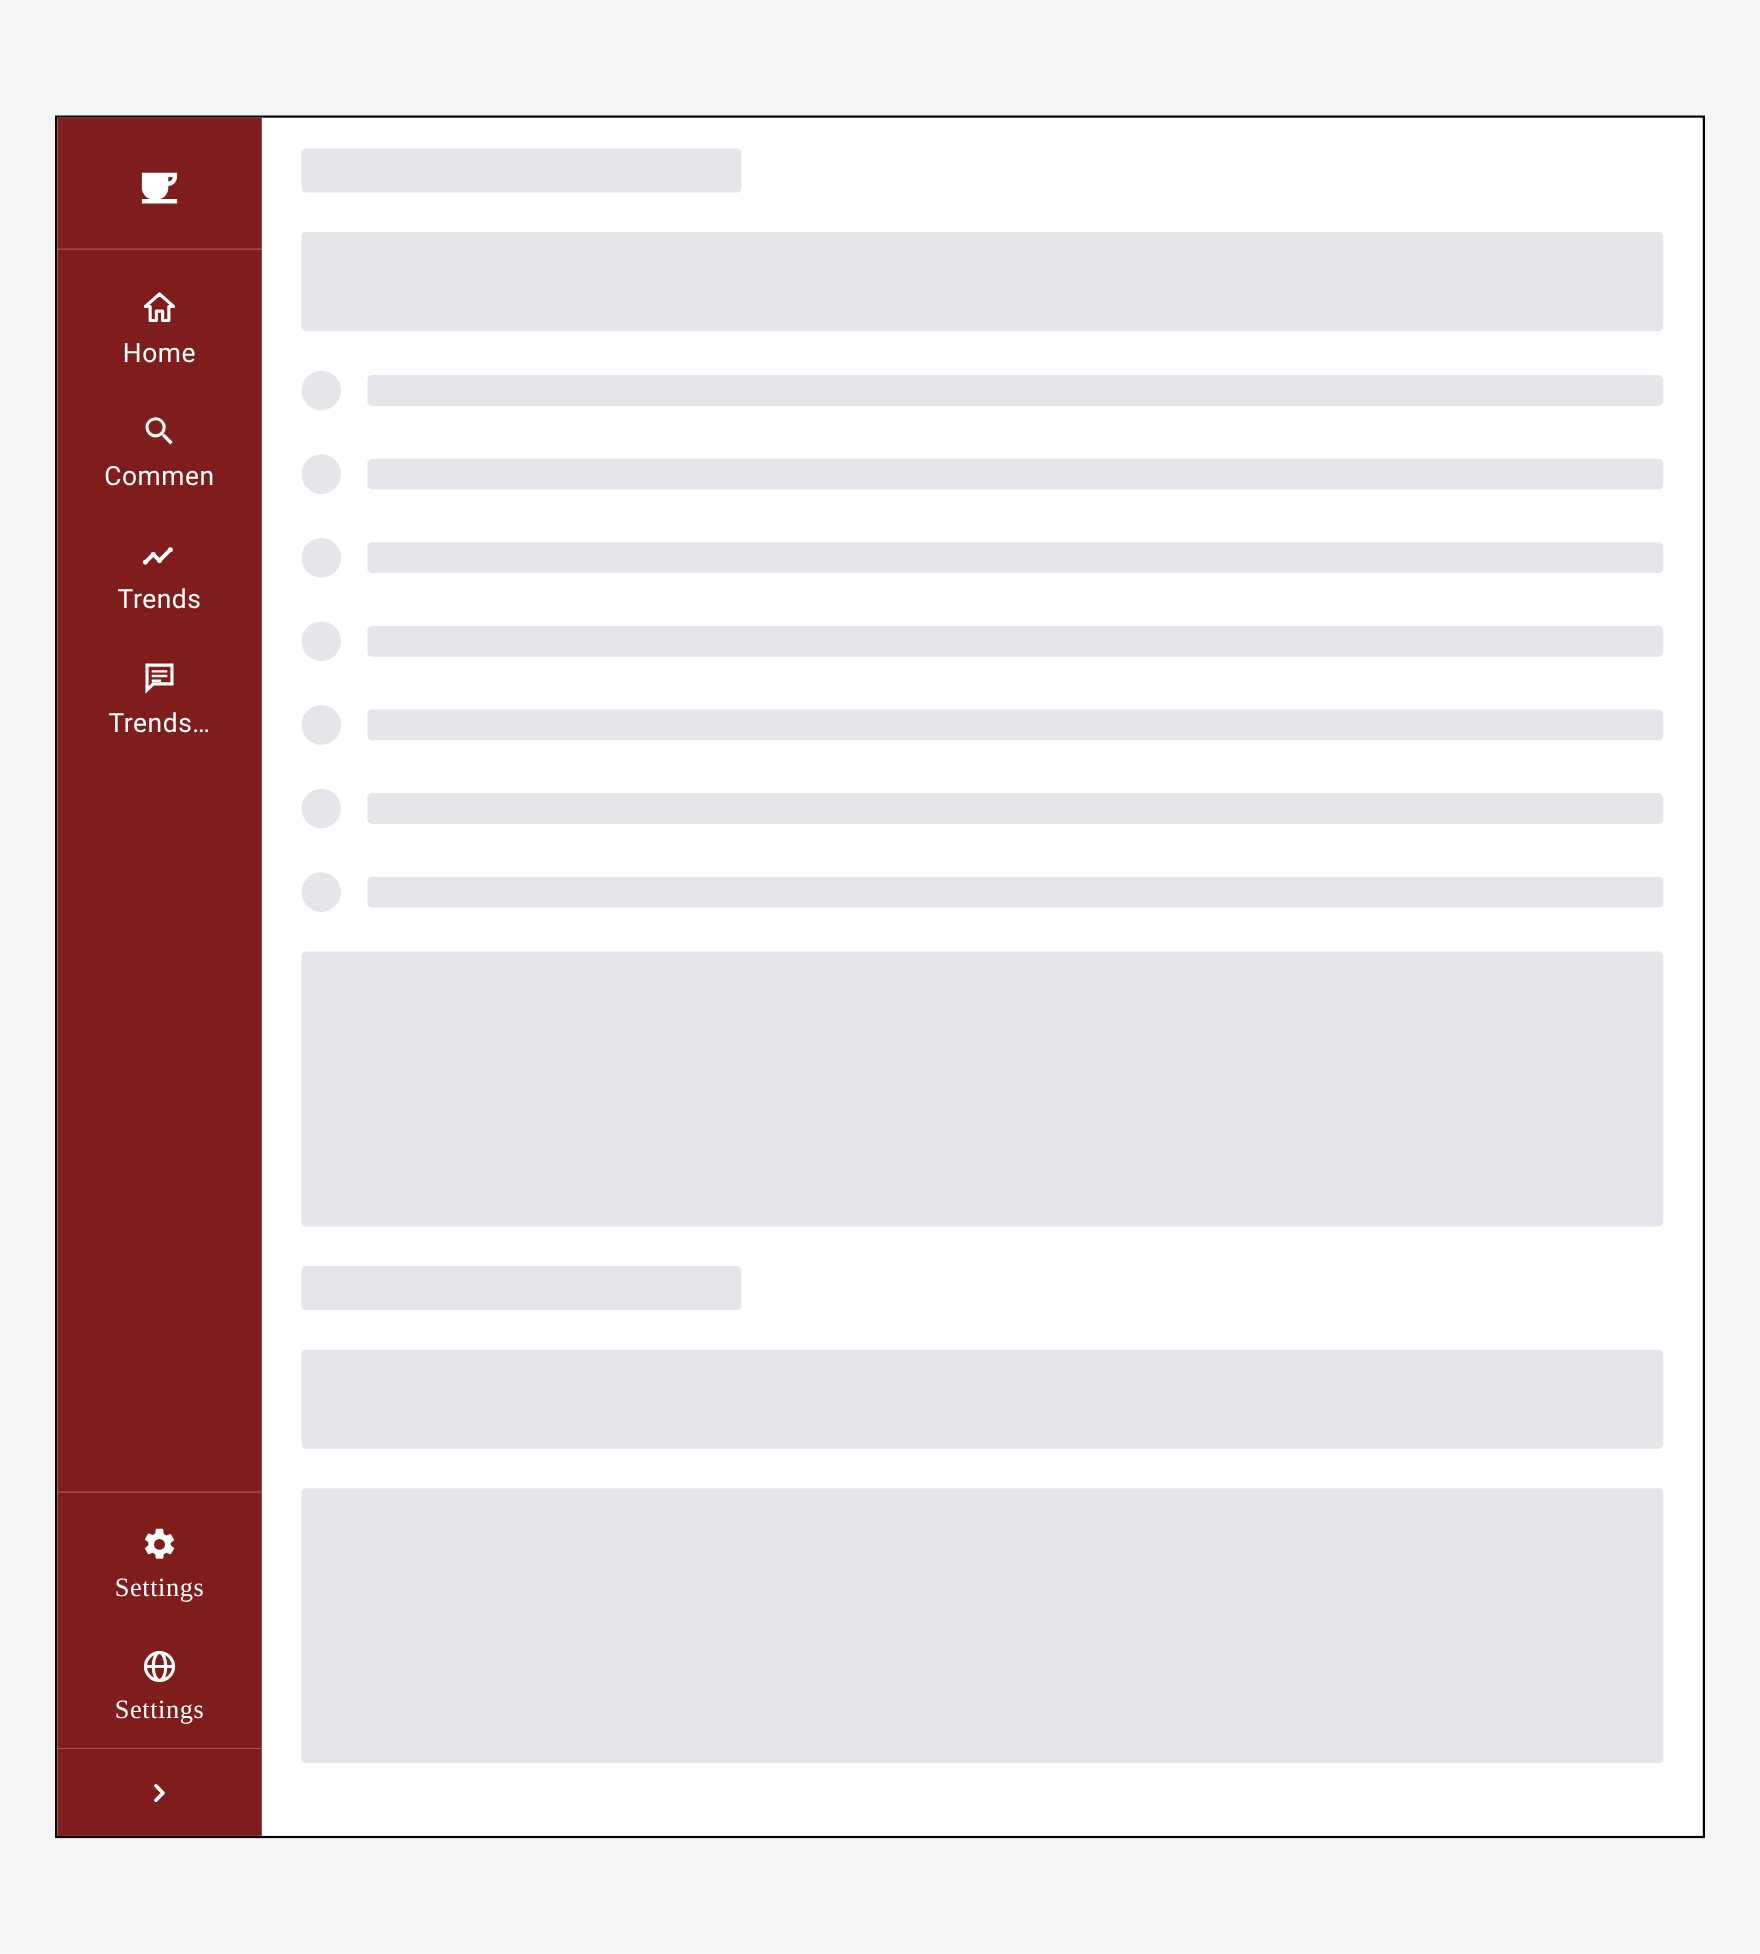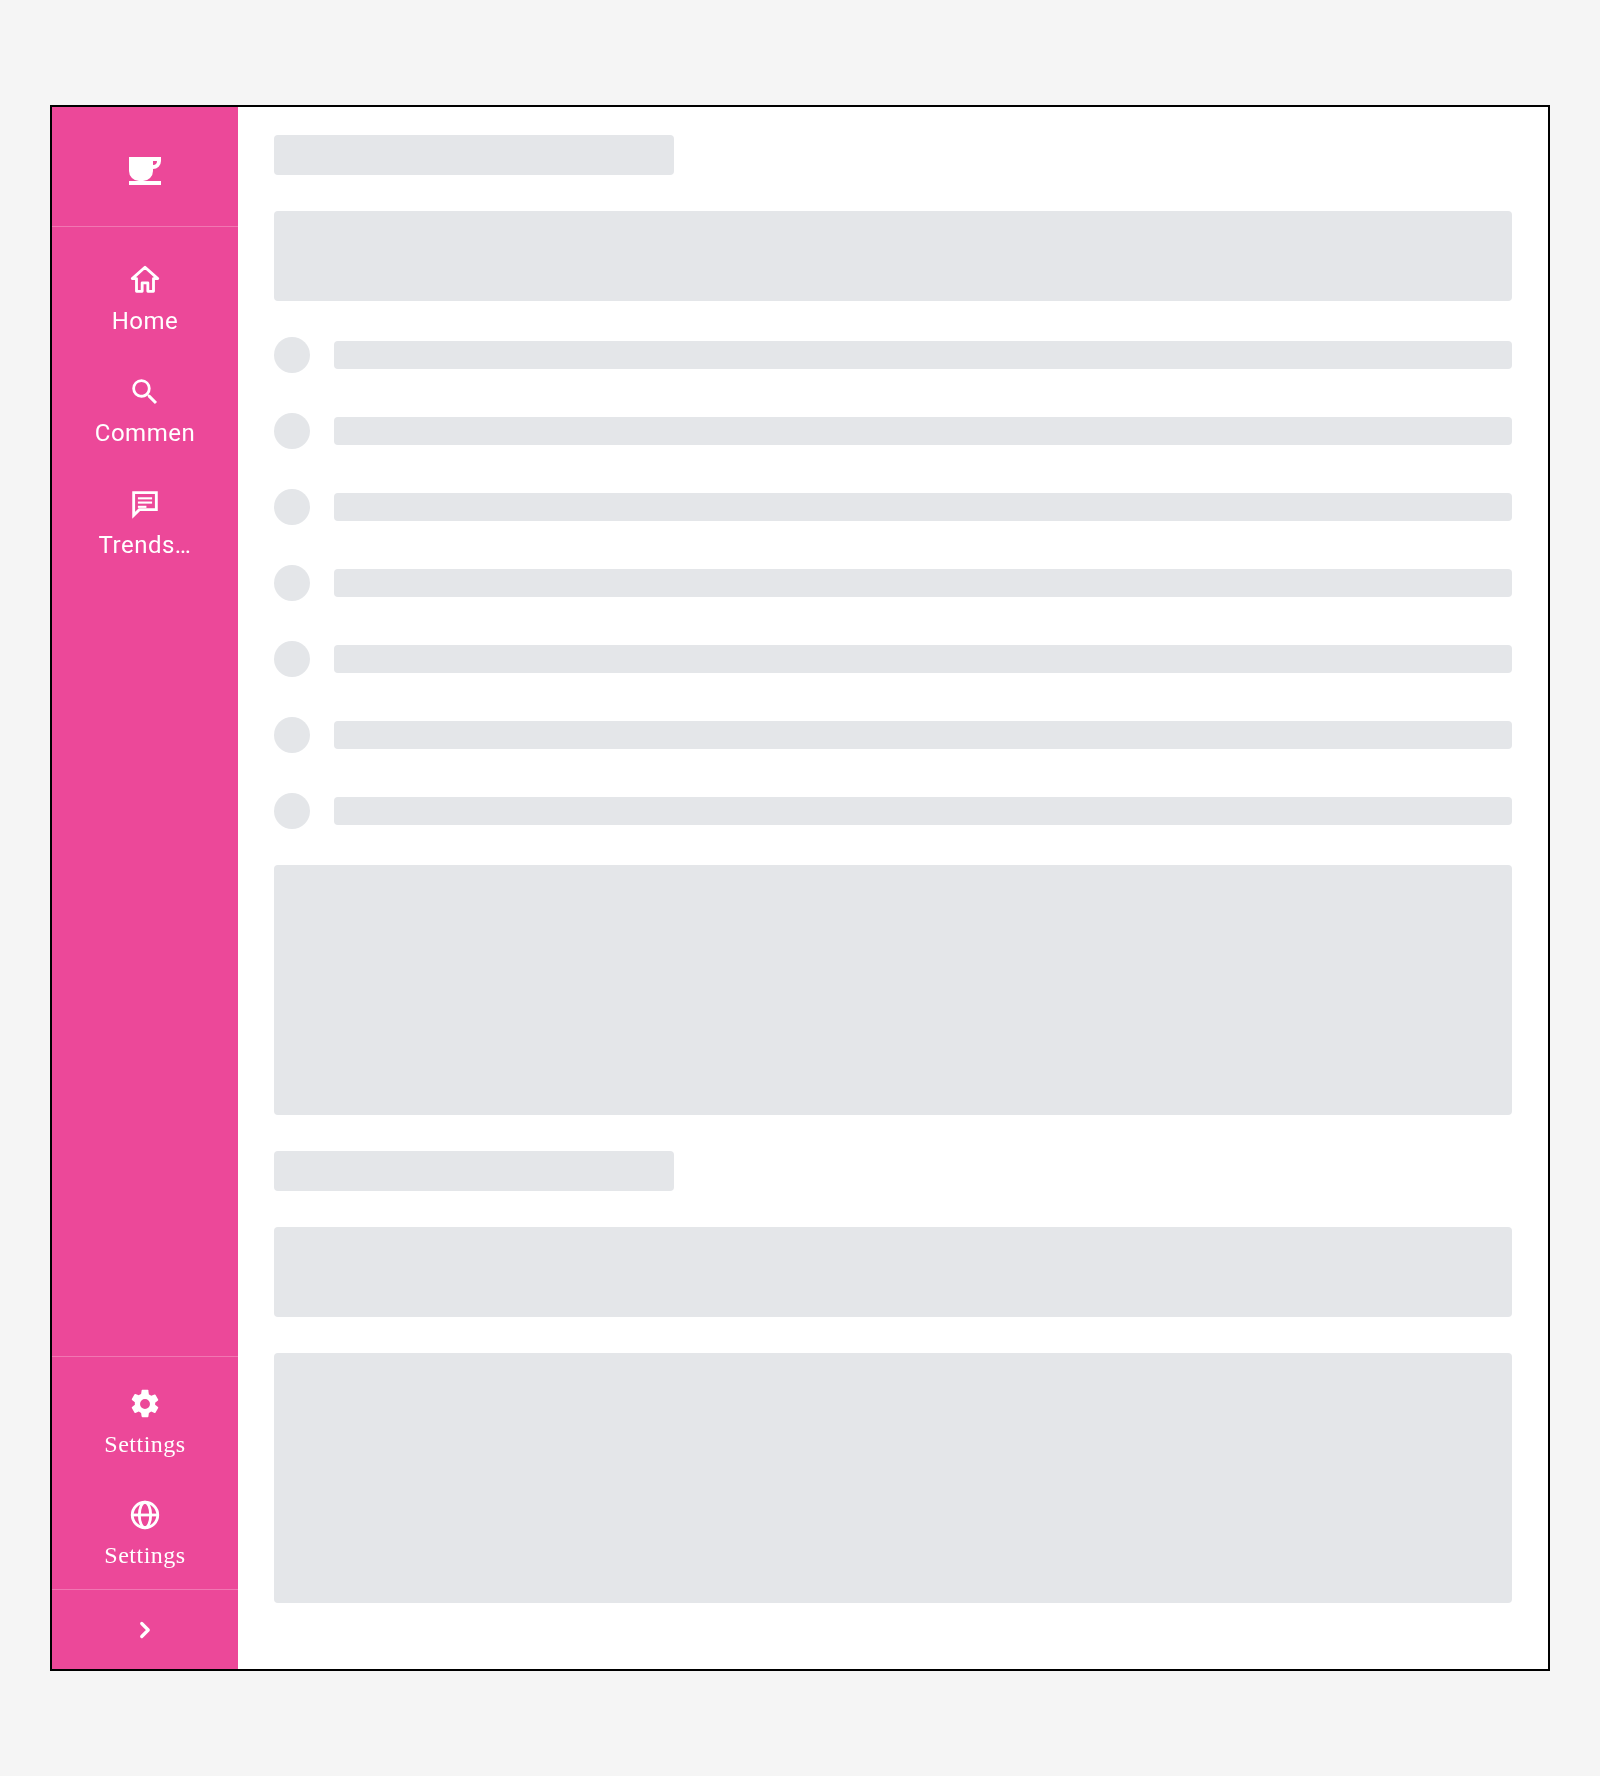--- a/index.html
+++ b/index.html
@@ -17,21 +17,21 @@
     .app-frame {
       width: 1500px;
       height: 1566px;
       background: #fff;
       border: 2px solid #000;
       display: flex;
       overflow: hidden;
     }
     .sidebar {
       width: 186px;
-      background: #ec4899;
+      background: #7f1d1d;
       display: flex;
       flex-direction: column;
       color: #fff;
     }
     .sidebar-logo {
       height: 120px;
       display: flex;
       align-items: center;
       justify-content: center;
       border-bottom: 1px solid rgba(255,255,255,0.25);
@@ -161,20 +161,30 @@
         <span class="sidebar-item-label">Home</span>
       </div>
       <div class="sidebar-item">
         <svg viewBox="0 0 24 24">
             <path d="M15.5 14h-.79l-.28-.27A6.471 6.471 0 0016 9.5 6.5 6.5 0 109.5 16c1.61 0 3.09-.59 4.23-1.57l.27.28v.79l5 4.99L20.49 19l-4.99-5zm-6 0C7.01 14 5 11.99 5 9.5S7.01 5 9.5 5 14 7.01 14 9.5 11.99 14 9.5 14z"></path>
           </svg>
         <span class="sidebar-item-label">Commen</span>
       </div>
       <div class="sidebar-item">
         <svg viewBox="0 0 24 24">
+            <path d="M3 17l5-5 4 4 7-7" fill="none" stroke="#fff" stroke-width="2.5" stroke-linecap="round" stroke-linejoin="round"></path>
+            <circle cx="3" cy="17" r="1.6"></circle>
+            <circle cx="8" cy="12" r="1.6"></circle>
+            <circle cx="12" cy="16" r="1.6"></circle>
+            <circle cx="19" cy="9" r="1.6"></circle>
+          </svg>
+        <span class="sidebar-item-label">Trends</span>
+      </div>
+      <div class="sidebar-item">
+        <svg viewBox="0 0 24 24">
             <path d="M4 4h16v12H8l-4 4V4z" fill="none" stroke="#fff" stroke-width="2"></path>
             <line x1="7" y1="8" x2="17" y2="8" stroke="#fff" stroke-width="1.5"></line>
             <line x1="7" y1="11" x2="17" y2="11" stroke="#fff" stroke-width="1.5"></line>
             <line x1="7" y1="14" x2="13" y2="14" stroke="#fff" stroke-width="1.5"></line>
           </svg>
         <span class="sidebar-item-label">Trends…</span>
       </div>
     </div>
 
     <div class="sidebar-footer">

